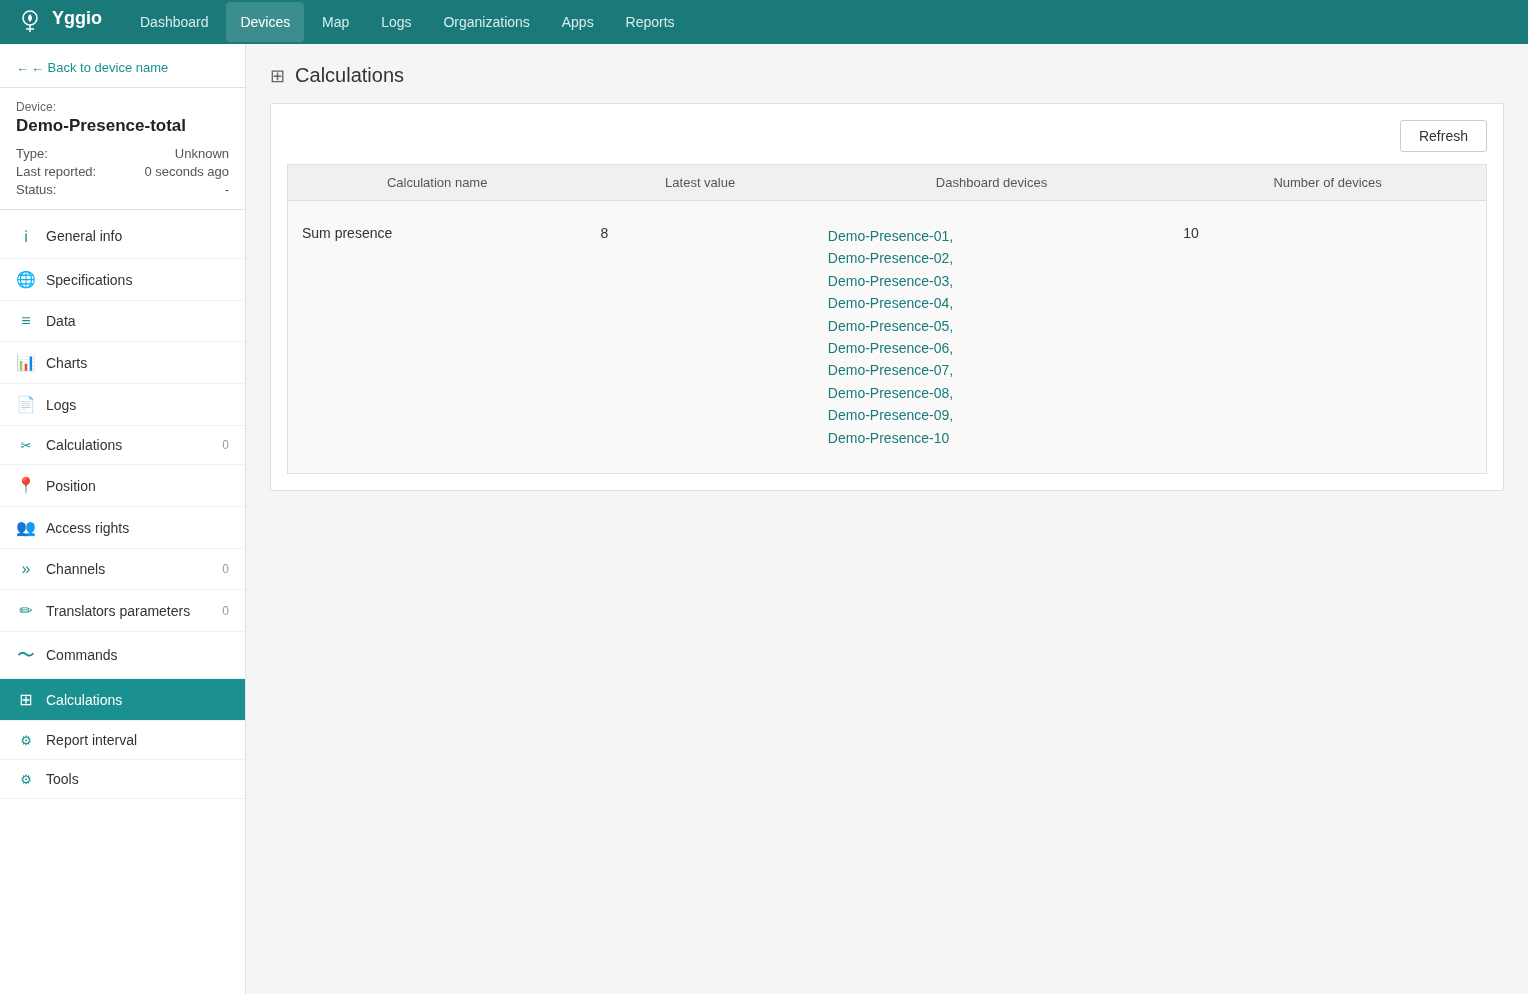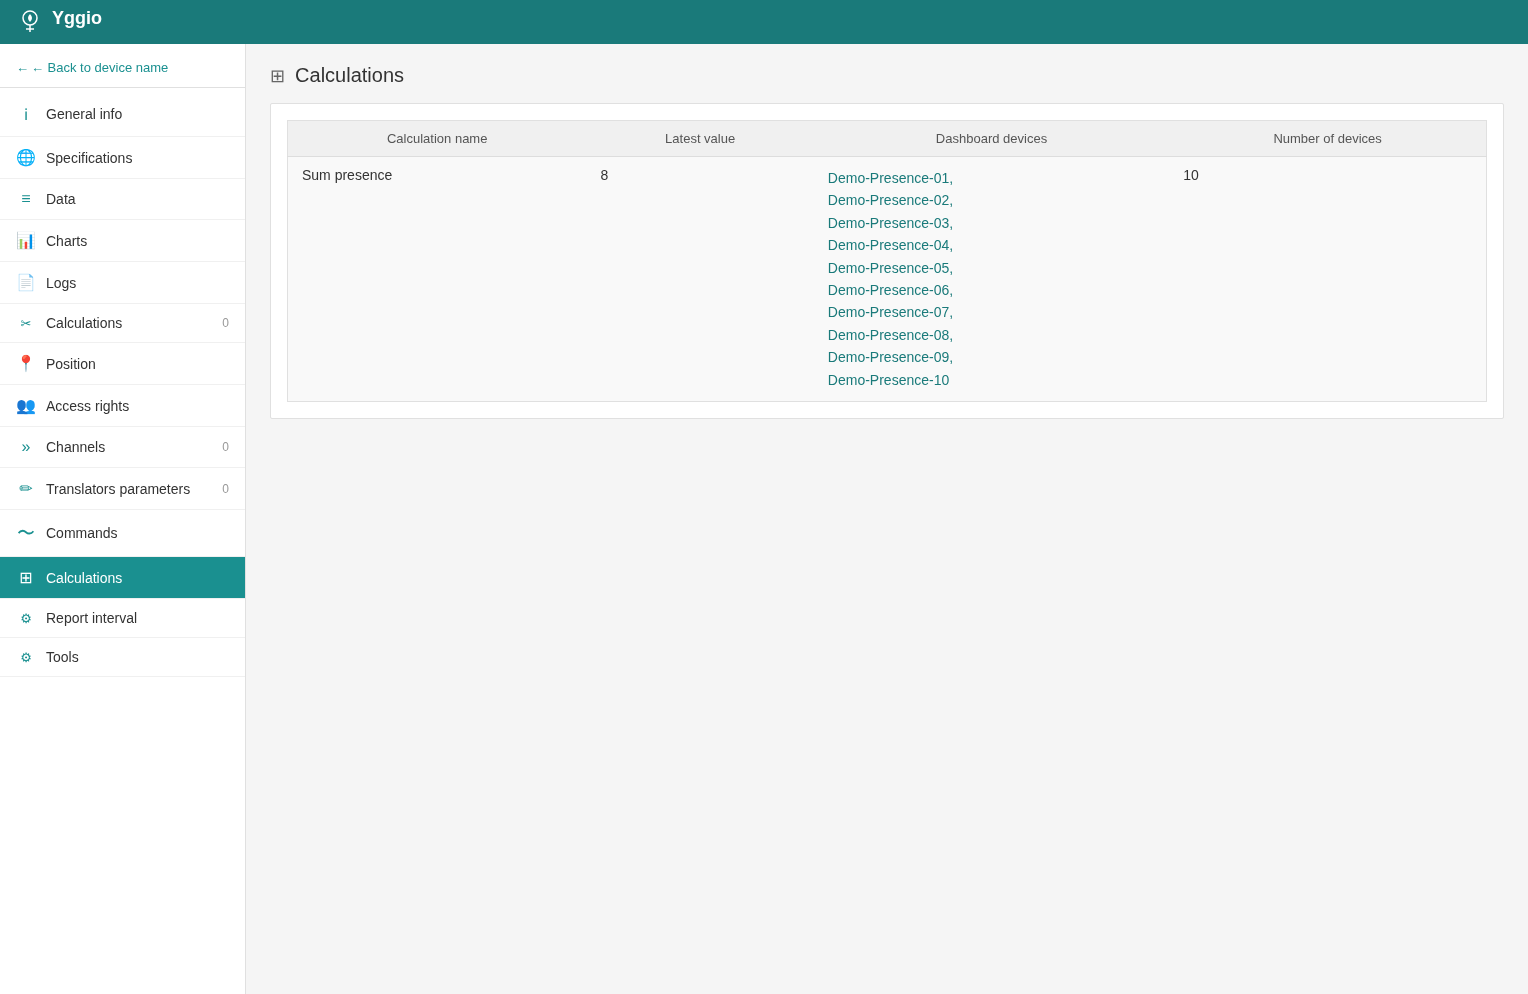--- a/index.html
+++ b/index.html
@@ -177,21 +177,21 @@
     .calc-table th {
       background: #f0f0f0;
       padding: 10px 14px;
       text-align: center;
       font-weight: normal;
       font-size: 13px;
       color: #555;
       border-bottom: 1px solid #ddd;
     }
     .calc-table td {
-      padding: 10px 14px;
+      padding: 24px 14px;
       vertical-align: top;
       font-size: 14px;
       border-bottom: 1px solid #eee;
     }
     .calc-table tr:last-child td { border-bottom: none; }
     .connected-devices-list {
       color: #1a7a7a;
       line-height: 1.6;
     }
   </style>
@@ -201,30 +201,51 @@
 <div class="topnav">
   <div class="logo">
     <svg class="logo-icon" viewBox="0 0 28 28" fill="white">
       <circle cx="14" cy="10" r="7" fill="none" stroke="white" stroke-width="1.5"></circle>
       <path d="M14 6 Q10 10 14 14 Q18 10 14 6Z" fill="white"></path>
       <line x1="14" y1="17" x2="14" y2="24" stroke="white" stroke-width="1.5"></line>
       <line x1="10" y1="21" x2="18" y2="21" stroke="white" stroke-width="1.5"></line>
     </svg>
     <span>Yggio</span>
   </div>
+  <nav>
+    <a href="#">Dashboard</a>
+    <a href="#" class="active">Devices</a>
+    <a href="#">Map</a>
+    <a href="#">Logs</a>
+    <a href="#">Organizations</a>
+    <a href="#">Apps</a>
+    <a href="#">Reports</a>
+  </nav>
 </div>
 
 <div class="layout">
 
   <div class="sidebar">
     <a href="#" class="back-link">
       <span>←</span>
       <span style="margin-left:-4px;">← Back to device name</span>
     </a>
 
+    <div class="device-info">
+      <div class="device-label">Device:</div>
+      <div class="device-name">Demo-Presence-total</div>
+      <div class="device-meta">
+        <span class="label">Type:</span>
+        <span class="value">Unknown</span>
+        <span class="label">Last reported:</span>
+        <span class="value">0 seconds ago</span>
+        <span class="label">Status:</span>
+        <span class="value">-</span>
+      </div>
+    </div>
 
     <div class="sidebar-nav">
       <div class="sidebar-item">
         <span class="sidebar-icon">ℹ</span>
         <span>General info</span>
       </div>
       <div class="sidebar-item">
         <span class="sidebar-icon">🌐</span>
         <span>Specifications</span>
       </div>
@@ -282,20 +303,23 @@
     </div>
   </div>
 
   <div class="main">
     <div class="page-header">
       <span class="page-header-icon">⊞</span>
       <span>Calculations</span>
     </div>
 
     <div class="content-card">
+      <div class="toolbar">
+        <button class="btn-refresh">Refresh</button>
+      </div>
 
       <table class="calc-table">
         <thead>
           <tr>
             <th>Calculation name</th>
             <th>Latest value</th>
             <th>Dashboard devices</th>
             <th>Number of devices</th>
           </tr>
         </thead>

